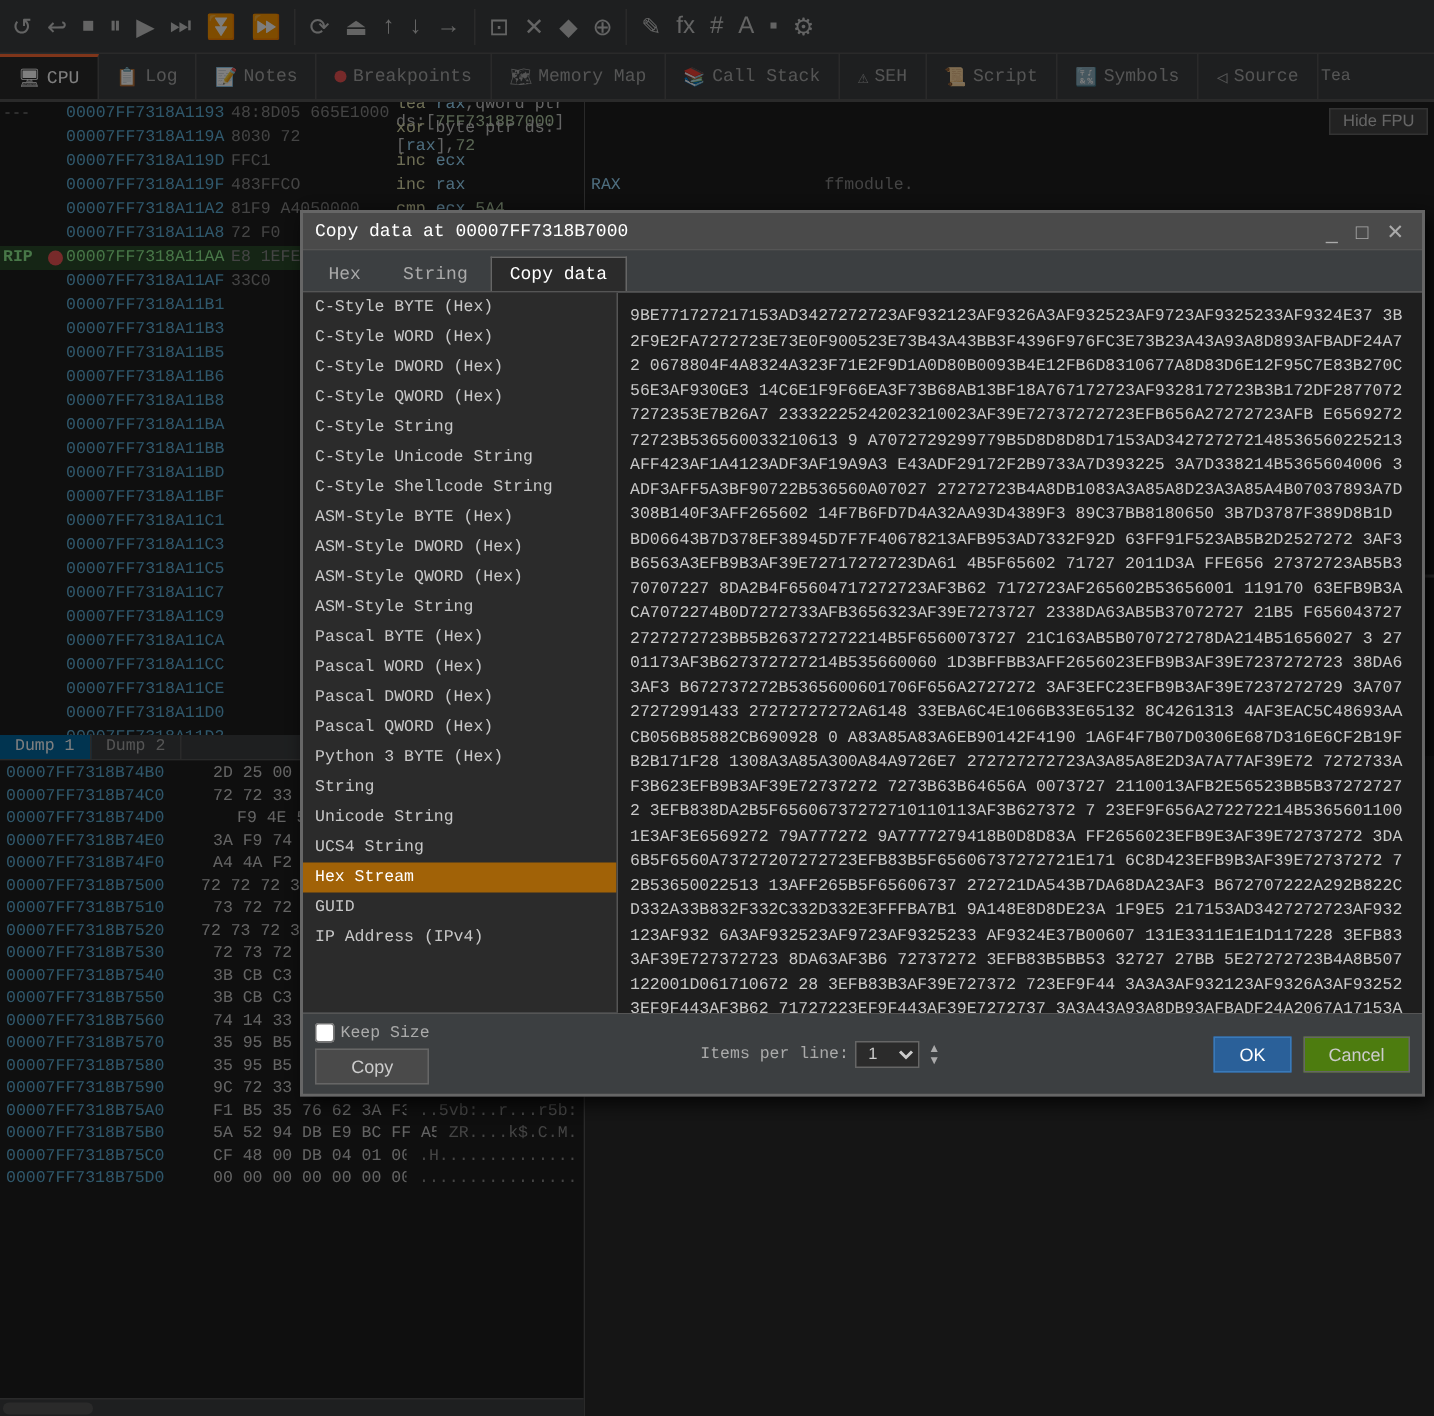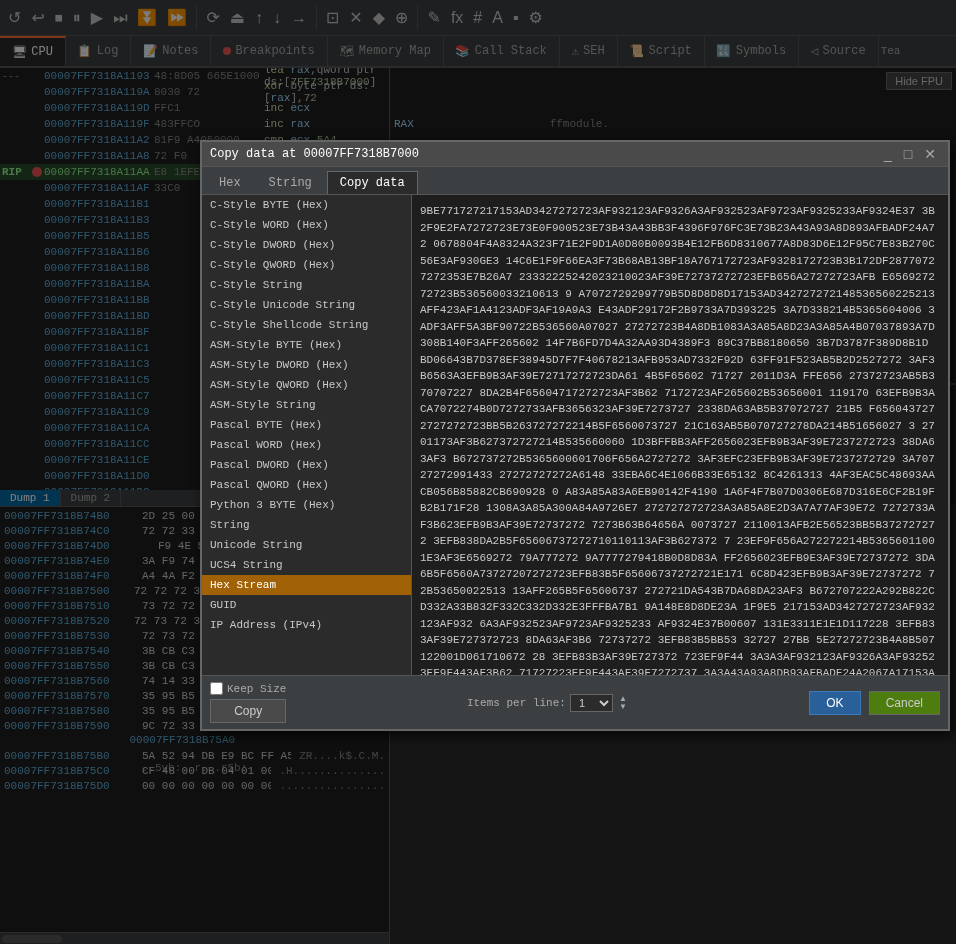--- a/index.html
+++ b/index.html
@@ -434,21 +434,21 @@
         <div style="display: flex; gap: 8px; height: 15px; align-items: center; padding: 0px 2px;">
           <span style="color:#5fafd7;width:130px;flex-shrink:0;">00007FF7318B7580</span>
           <span style="color:#c8c8c8;flex:1;white-space:nowrap;overflow:hidden;">35 95 B5 35 76 62 3A F3 9E 72 B5 80 72 35 62 3A</span>
           <span style="color:#888;white-space:nowrap;">5..5vb:..r..r5b:</span>
         </div>
         <div style="display: flex; gap: 8px; height: 15px; align-items: center; padding: 0px 2px;">
           <span style="color:#5fafd7;width:130px;flex-shrink:0;">00007FF7318B7590</span>
           <span style="color:#c8c8c8;flex:1;white-space:nowrap;overflow:hidden;">9C 72 33 B5 35 76 62 3A F3 9E 72 B5 80 B0 72 35</span>
           <span style="color:#888;white-space:nowrap;">.r3.5vb:..r...r5</span>
         </div>
-        <div style="display: flex; gap: 8px; height: 15px; align-items: center; padding: 0px 2px; flex-direction: column;">
+        <div style="display: flex; gap: 8px; height: 15px; align-items: center; padding: 0px 2px;">
           <span style="color:#5fafd7;width:130px;flex-shrink:0;">00007FF7318B75A0</span>
           <span style="color:#c8c8c8;flex:1;white-space:nowrap;overflow:hidden;">F1 B5 35 76 62 3A F3 9E 72 B5 80 B0 72 35 62 3A</span>
           <span style="color:#888;white-space:nowrap;">..5vb:..r...r5b:</span>
         </div>
         <div style="display: flex; gap: 8px; height: 15px; align-items: center; padding: 0px 2px;">
           <span style="color:#5fafd7;width:130px;flex-shrink:0;">00007FF7318B75B0</span>
           <span style="color:#c8c8c8;flex:1;white-space:nowrap;overflow:hidden;">5A 52 94 DB E9 BC FF A5 AD 6B 24 16 43 00 4D 00</span>
           <span style="color:#888;white-space:nowrap;">ZR....k$.C.M.</span>
         </div>
         <div style="display: flex; gap: 8px; height: 15px; align-items: center; padding: 0px 2px;">

